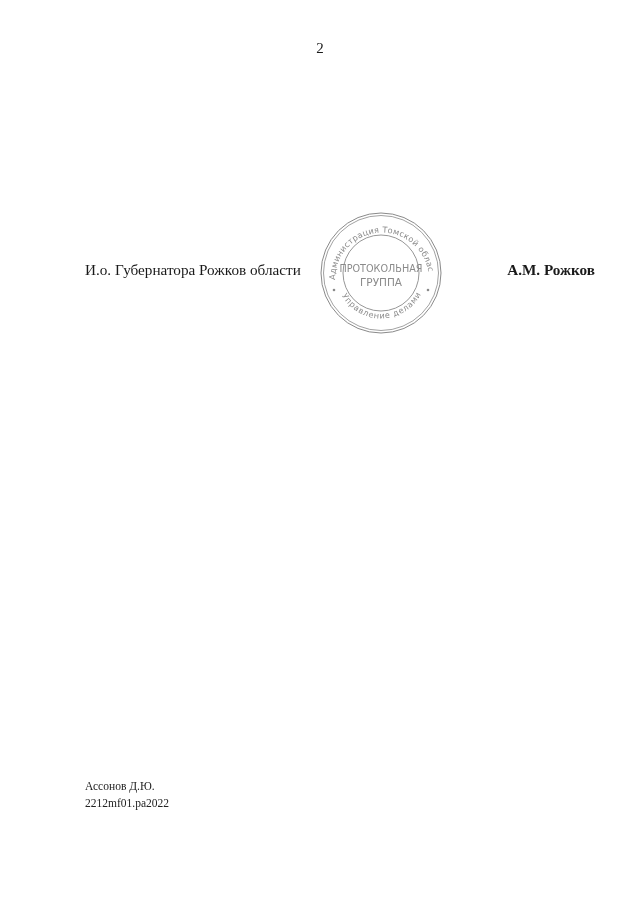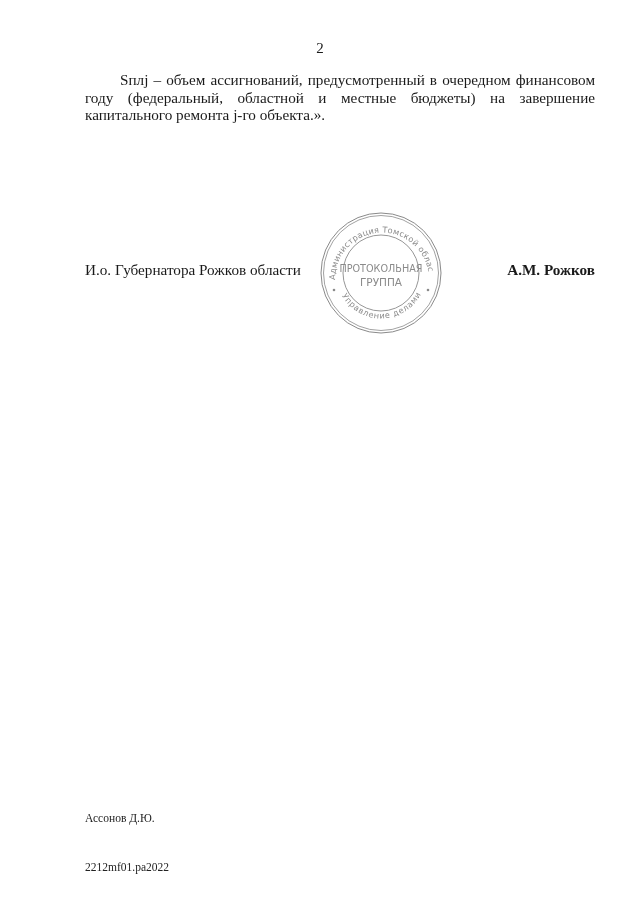--- a/index.html
+++ b/index.html
@@ -73,29 +73,28 @@
       display: block;
     }
     .footer {
       position: absolute;
       top: 778px;
       left: 85px;
       font-size: 11.5px;
       line-height: 16.5px;
       color: #222;
     }
-    .footer div { white-space: nowrap; margin-top: 32px; }
+    .footer div { white-space: nowrap; }
   </style>
 </head>
 <body>
 
 <div class="page-number">2</div>
 
 <div class="body-text">
-  <p class="para">Sплj – объем ассигнований, предусмотренный в очередном финансовом году (федеральный, областной и местные бюджеты) на завершение капитального ремонта j-го объекта.».</p>
 </div>
 
 <div class="sig-row">
   <span class="sig-left">И.о. Губернатора Рожков области</span>
   <span class="sig-right">А.М. Рожков</span>
 </div>
 
 <div class="stamp">
   <svg viewBox="0 0 126 126">
     <defs>

